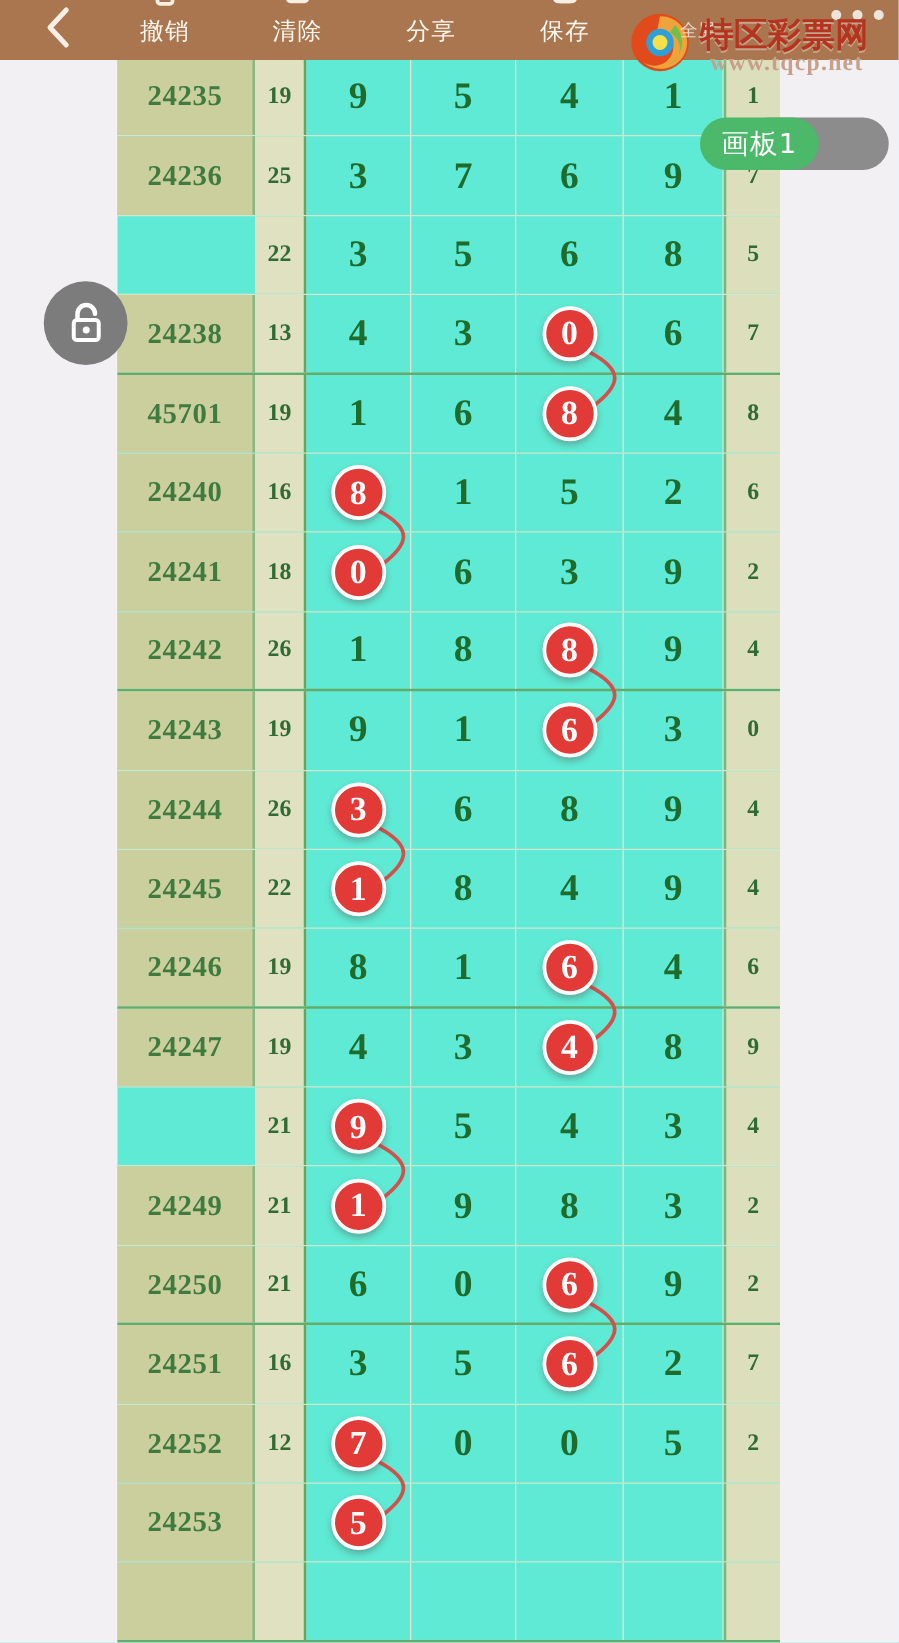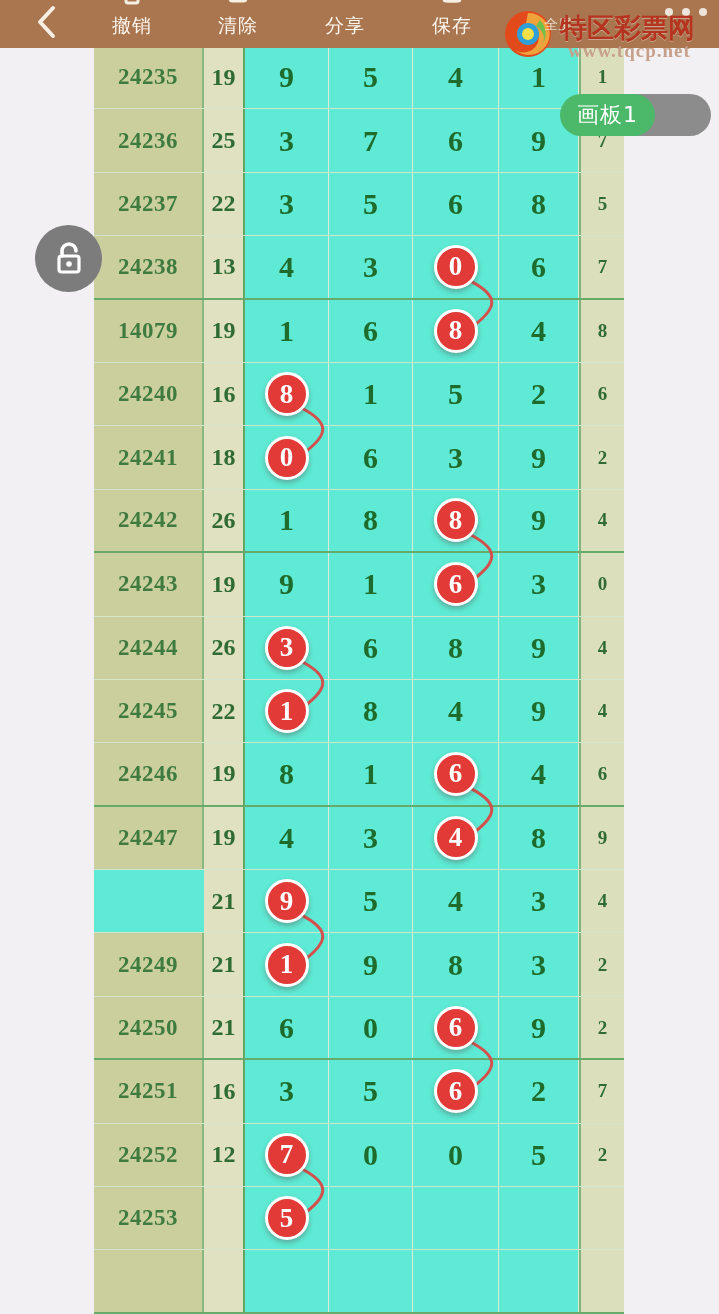--- a/index.html
+++ b/index.html
@@ -103,21 +103,21 @@
 
   .c-d1, .c-d2, .c-d3, .c-d4 { border-right: 1px solid #dfeada; }
   .c-period { border-right: 2px solid #86b87f; }
   .c-sum    { border-right: 2.5px solid #5fa763; }
   .c-d5     { border-left: 2px solid #7fb57c; }
 
   .t-period {
     font-size: 23px; font-weight: bold; color: #3f7b3f;
     letter-spacing: .5px;
   }
-  .t-sum { font-size: 24px; font-weight: bold; color: #2f6b33; }
+  .t-sum { font-size: 19px; font-weight: bold; color: #2f6b33; }
   .t-dig { font-size: 30px; font-weight: bold; color: #1f6b2c; }
   .t-d5  { font-size: 19px; font-weight: bold; color: #2f6b33; }
 
   
   .mark {
     position: relative;
     width: 44px; height: 44px; border-radius: 50%;
     background: #e23a36;
     border: 3px solid #ffffff;
     box-shadow: 0 3px 5px rgba(90,60,60,.35);
@@ -281,23 +281,20 @@
             <span class="t-dig">6</span>
           </div>
           <div class="cell c-d4">
             <span class="t-dig">9</span>
           </div>
           <div class="cell c-d5">
             <span class="t-d5">7</span>
           </div>
         </div>
         <div class="row thin">
-          <div class="cell c-period">
-            <span class="t-period">24237</span>
-          </div>
           <div class="cell c-sum">
             <span class="t-sum">22</span>
           </div>
           <div class="cell c-d1">
             <span class="t-dig">3</span>
           </div>
           <div class="cell c-d2">
             <span class="t-dig">5</span>
           </div>
           <div class="cell c-d3">
@@ -328,21 +325,21 @@
           </div>
           <div class="cell c-d4">
             <span class="t-dig">6</span>
           </div>
           <div class="cell c-d5">
             <span class="t-d5">7</span>
           </div>
         </div>
         <div class="row thin">
           <div class="cell c-period">
-            <span class="t-period">14079</span>
+            <span class="t-period">45701</span>
           </div>
           <div class="cell c-sum">
             <span class="t-sum">19</span>
           </div>
           <div class="cell c-d1">
             <span class="t-dig">1</span>
           </div>
           <div class="cell c-d2">
             <span class="t-dig">6</span>
           </div>

